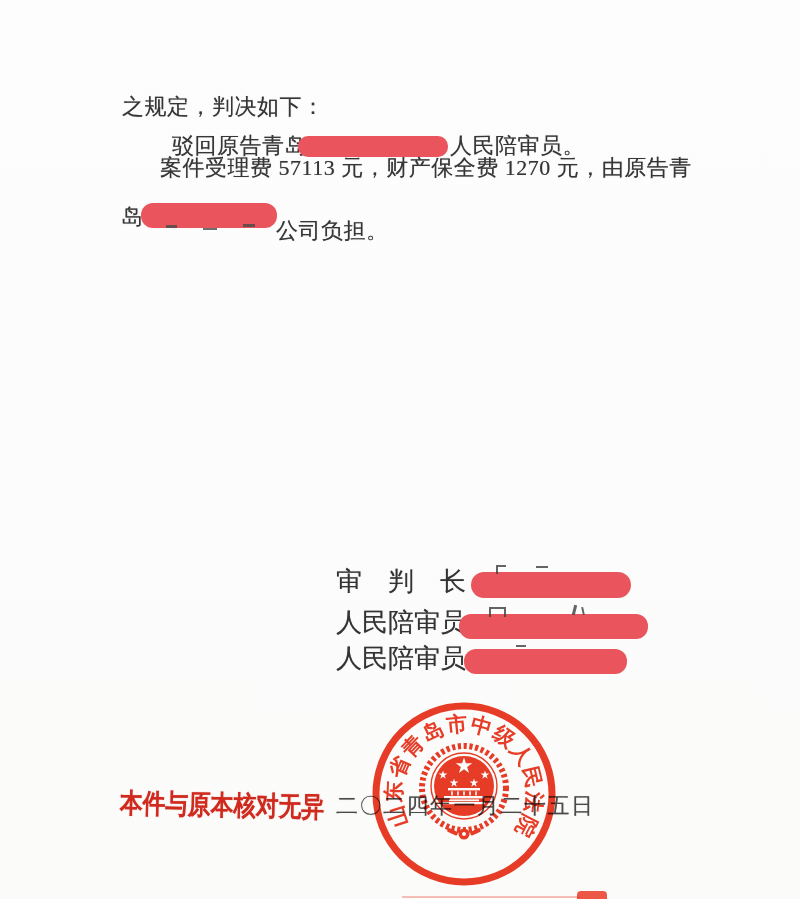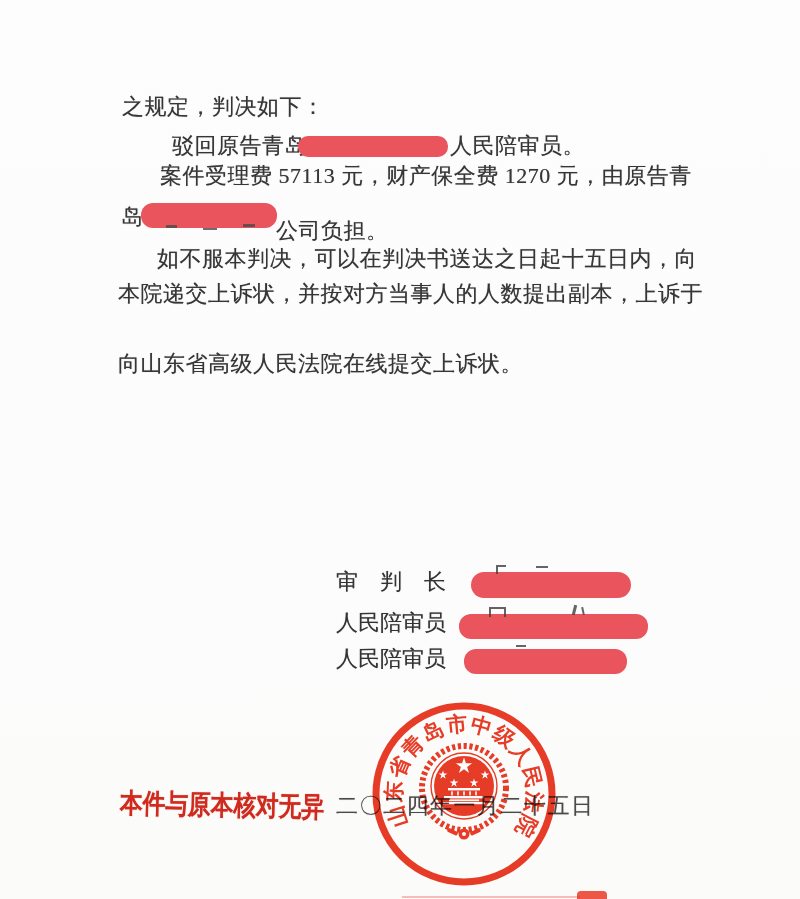--- a/index.html
+++ b/index.html
@@ -18,21 +18,21 @@
     white-space:nowrap;
     letter-spacing:0.5px;
   }
   .redact{
     position:absolute;
     background:#ea545d;
     border-radius:12px;
   }
   .sig-label{
     position:absolute;
-    font-size:22px;line-height:24px;
+    font-size:26px;line-height:24px;
     color:#333333;
     text-shadow:0 0 0.7px rgba(45,45,45,.5);
     white-space:nowrap;
   }
   .frag{position:absolute;opacity:.8;}
   .stamp{
     position:absolute;
     left:120px;top:785px;
     font-family:"DejaVu Sans","Liberation Sans",sans-serif;
     font-size:27px;font-weight:900;
@@ -68,35 +68,32 @@
 <div class="page">
 
   <div class="bodyline" style="left:122px;top:95px">之规定，判决如下：</div>
 
   <div>
     <span class="bodyline" style="left:172px;top:134px">驳回原告青岛</span>
     <span class="redact" style="left:298px;top:136px;width:150px;height:21px;border-radius:10px"></span>
     <span class="bodyline" style="left:450px;top:134px">人民陪审员。</span>
   </div>
 
-  <div class="bodyline" style="left:160px;top:164px">案件受理费 57113 元，财产保全费 1270 元，由原告青</div>
+  <div class="bodyline" style="left:160px;top:156px">案件受理费 57113 元，财产保全费 1270 元，由原告青</div>
 
   <div>
     <span class="bodyline" style="left:121px;top:205px">岛</span>
     <span class="redact" style="left:141px;top:203px;width:136px;height:25px"></span>
     <span class="bodyline" style="left:276px;top:219px">公司负担。</span>
 
     <i class="frag" style="left:166px;top:225px;width:11px;height:3px;background:#4a4a4a"></i>
     <i class="frag" style="left:203px;top:224px;width:14px;height:4px;border-bottom:2px solid #4a4a4a"></i>
     <i class="frag" style="left:243px;top:224px;width:12px;height:3px;background:#4a4a4a"></i>
   </div>
 
-  <div class="bodyline" style="left:157px;top:247px">如不服本判决，可以在判决书送达之日起十五日内，向</div>
-  <div class="bodyline" style="left:118px;top:282px">本院递交上诉状，并按对方当事人的人数提出副本，上诉于</div>
-  <div class="bodyline" style="left:118px;top:352px">向山东省高级人民法院在线提交上诉状。</div>
 
   <div>
     <div>
       <span class="sig-label" style="left:336px;top:570px">审　判　长</span>
       <span class="redact" style="left:471px;top:572px;width:160px;height:26px;border-radius:13px"></span>
       <i class="frag" style="left:496px;top:565px;width:8px;height:7px;border-left:2px solid #3f3f3f;border-top:2px solid #3f3f3f"></i>
       <i class="frag" style="left:536px;top:566px;width:12px;height:6px;border-top:2px solid #3f3f3f"></i>
     </div>
     <div>
       <span class="sig-label" style="left:336px;top:611px">人民陪审员</span>

